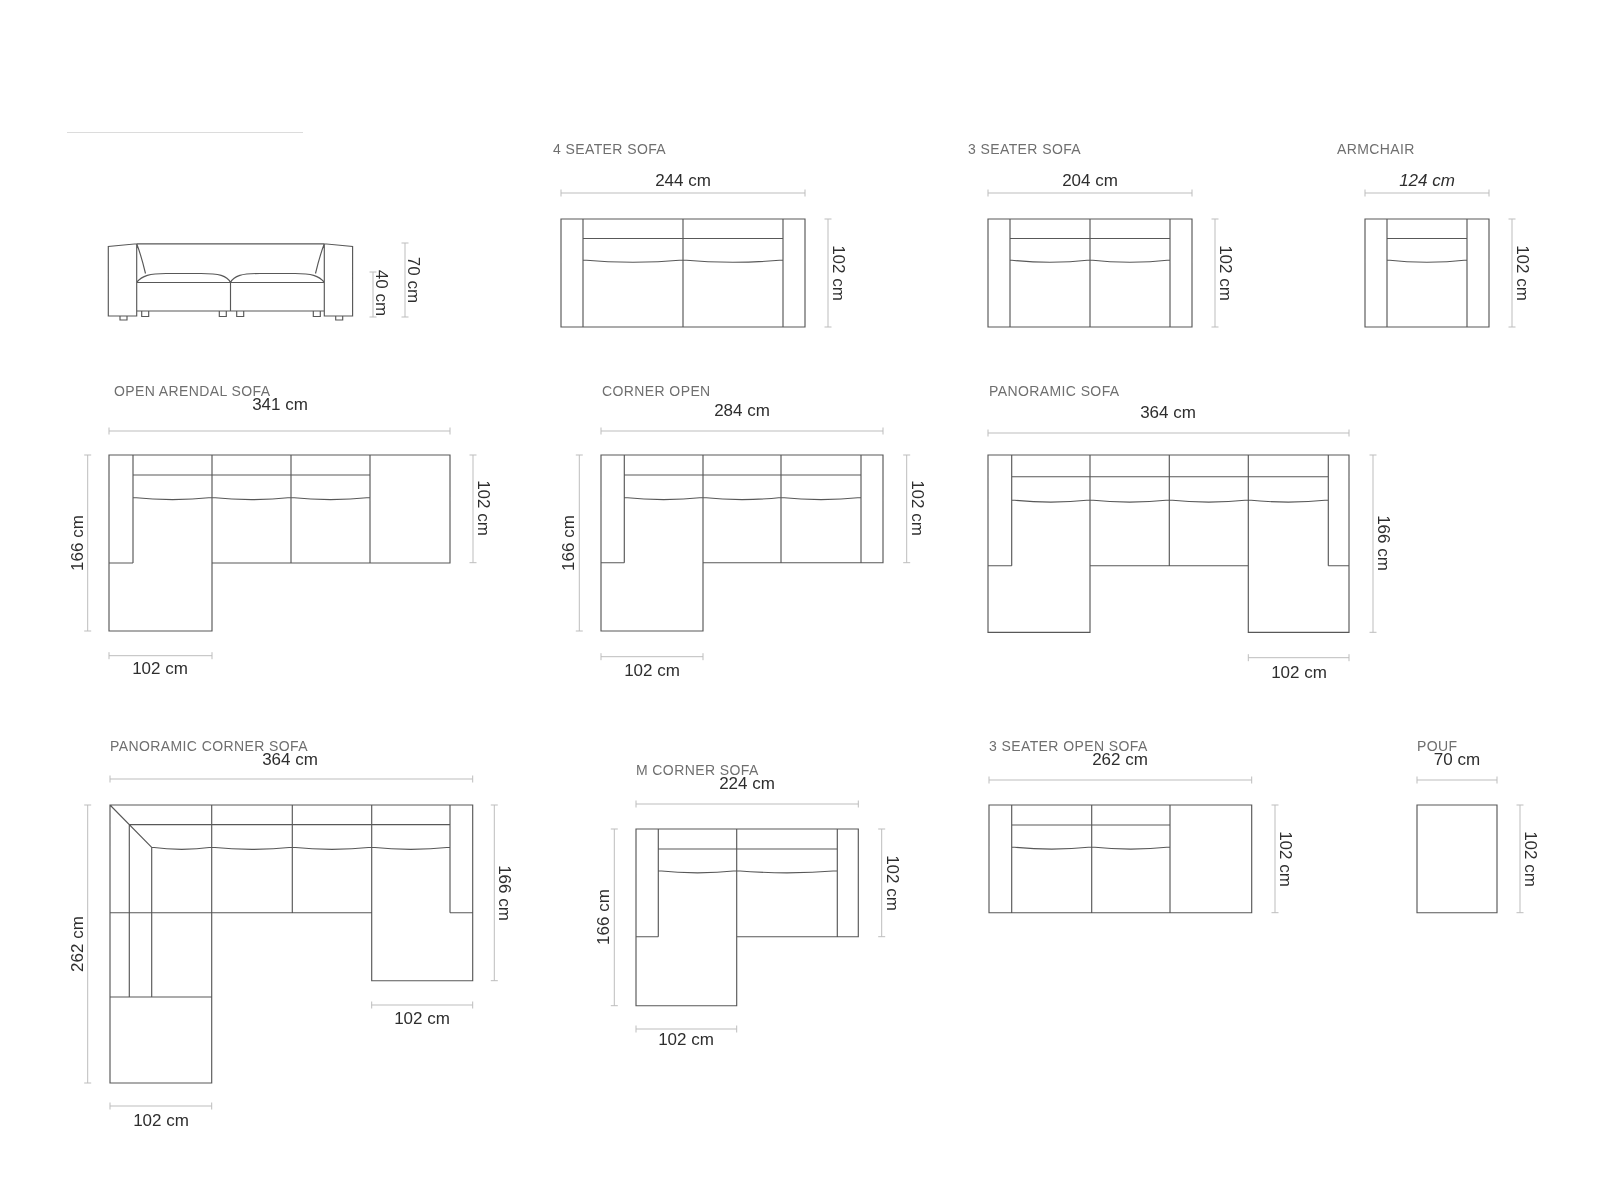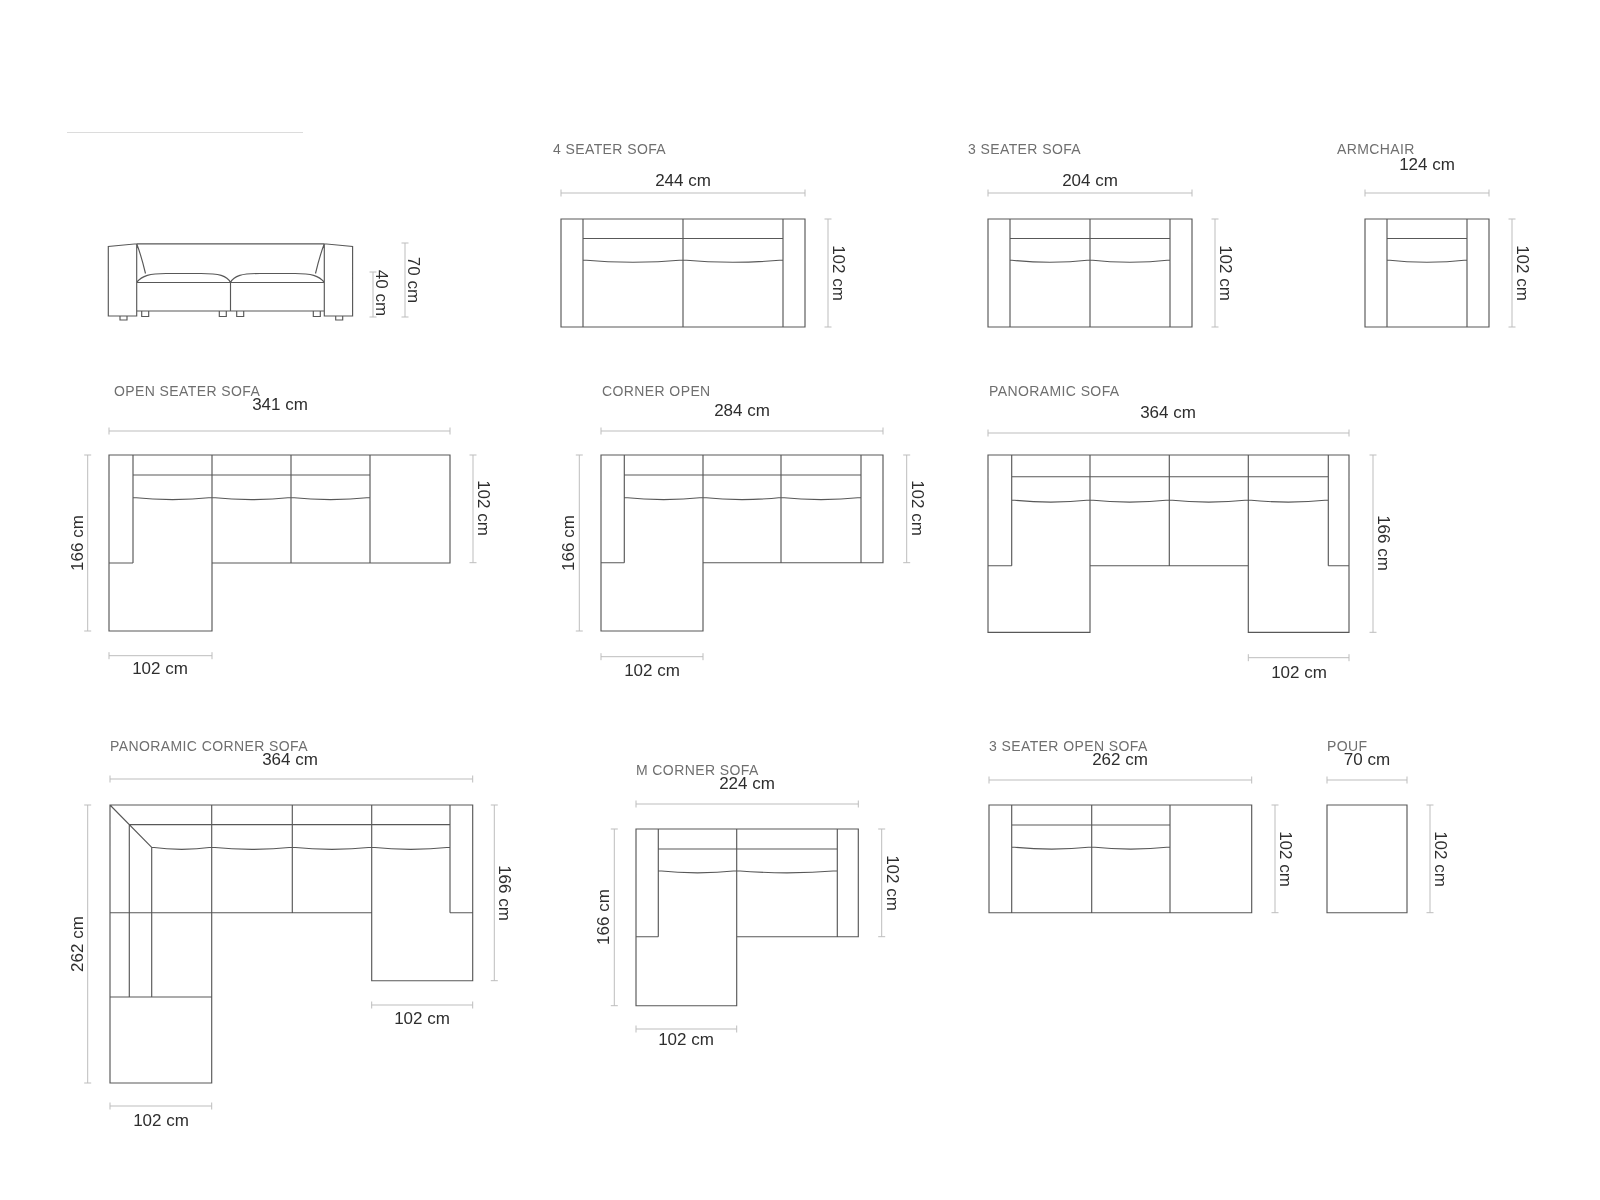--- a/index.html
+++ b/index.html
@@ -76,26 +76,26 @@
   <div class="diagram" style="left:1334px;top:135px;width:210px;height:200px;">
     <div class="diagram-label" style="left:3px;top:6px;">ARMCHAIR</div>
     <svg width="210" height="200">
       <path class="dim" d="M31,58 H155 M31,54.5 V61.5 M155,54.5 V61.5
         M178,84 V192 M174.5,84 H181.5 M174.5,192 H181.5"></path>
       <path class="sofa" d="M31,84 H155 V192 H31 Z
         M53,84 V192 M133,84 V192
         M53,103.5 H133
         M53,125 C79.7,128 106.3,128 133,125"></path>
     </svg>
-    <div class="dim-label" style="left:93px;top:30px;">124 cm</div>
+    <div class="dim-label" style="left:93px;top:46px;font-style:italic;">124 cm</div>
     <div class="dim-label rot-r" style="left:188px;top:138px;">102 cm</div>
   </div>
 
   <div class="diagram" style="left:60px;top:377px;width:450px;height:310px;">
-    <div class="diagram-label" style="left:54px;top:6px;">OPEN SEATER SOFA</div>
+    <div class="diagram-label" style="left:54px;top:6px;">OPEN ARENDAL SOFA</div>
     <svg width="450" height="310">
       <path class="dim" d="M49,54 H390 M49,50.5 V57.5 M390,50.5 V57.5
         M27.7,78 V254 M24.2,78 H31.2 M24.2,254 H31.2
         M413,78 V185.7 M409.5,78 H416.5 M409.5,185.7 H416.5
         M49,278.7 H152 M49,275.2 V282.2 M152,275.2 V282.2"></path>
       <path class="sofa" d="M49,78 H390 V186 H152 V254 H49 Z
         M73,78 V186 M49,186 H73
         M152,78 V254 M231,78 V186 M310,78 V186
         M73,98 H310
         M73,120.5 C99,123.3 126,123.3 152,120.5 C178,123.3 205,123.3 231,120.5 C257,123.3 284,123.3 310,120.5"></path>
@@ -195,21 +195,21 @@
         M335,75 V182.7 M331.5,75 H338.5 M331.5,182.7 H338.5"></path>
       <path class="sofa" d="M49,75 H311.7 V182.7 H49 Z
         M71.7,75 V182.7 M151.7,75 V182.7 M230,75 V182.7
         M71.7,95 H230
         M71.7,117 C98.4,119.8 125,119.8 151.7,117 C177.8,119.8 203.9,119.8 230,117"></path>
     </svg>
     <div class="dim-label" style="left:180px;top:30px;">262 cm</div>
     <div class="dim-label rot-r" style="left:345px;top:129px;">102 cm</div>
   </div>
 
-  <div class="diagram" style="left:1272px;top:730px;width:190px;height:220px;">
+  <div class="diagram" style="left:1362px;top:730px;width:190px;height:220px;">
     <div class="diagram-label" style="left:55px;top:8px;">POUF</div>
     <svg width="190" height="220">
       <path class="dim" d="M55,50 H135 M55,46.5 V53.5 M135,46.5 V53.5
         M158,75 V182.7 M154.5,75 H161.5 M154.5,182.7 H161.5"></path>
       <path class="sofa" d="M55,75 H135 V182.7 H55 Z"></path>
     </svg>
     <div class="dim-label" style="left:95px;top:30px;">70 cm</div>
     <div class="dim-label rot-r" style="left:168px;top:129px;">102 cm</div>
   </div>
 

